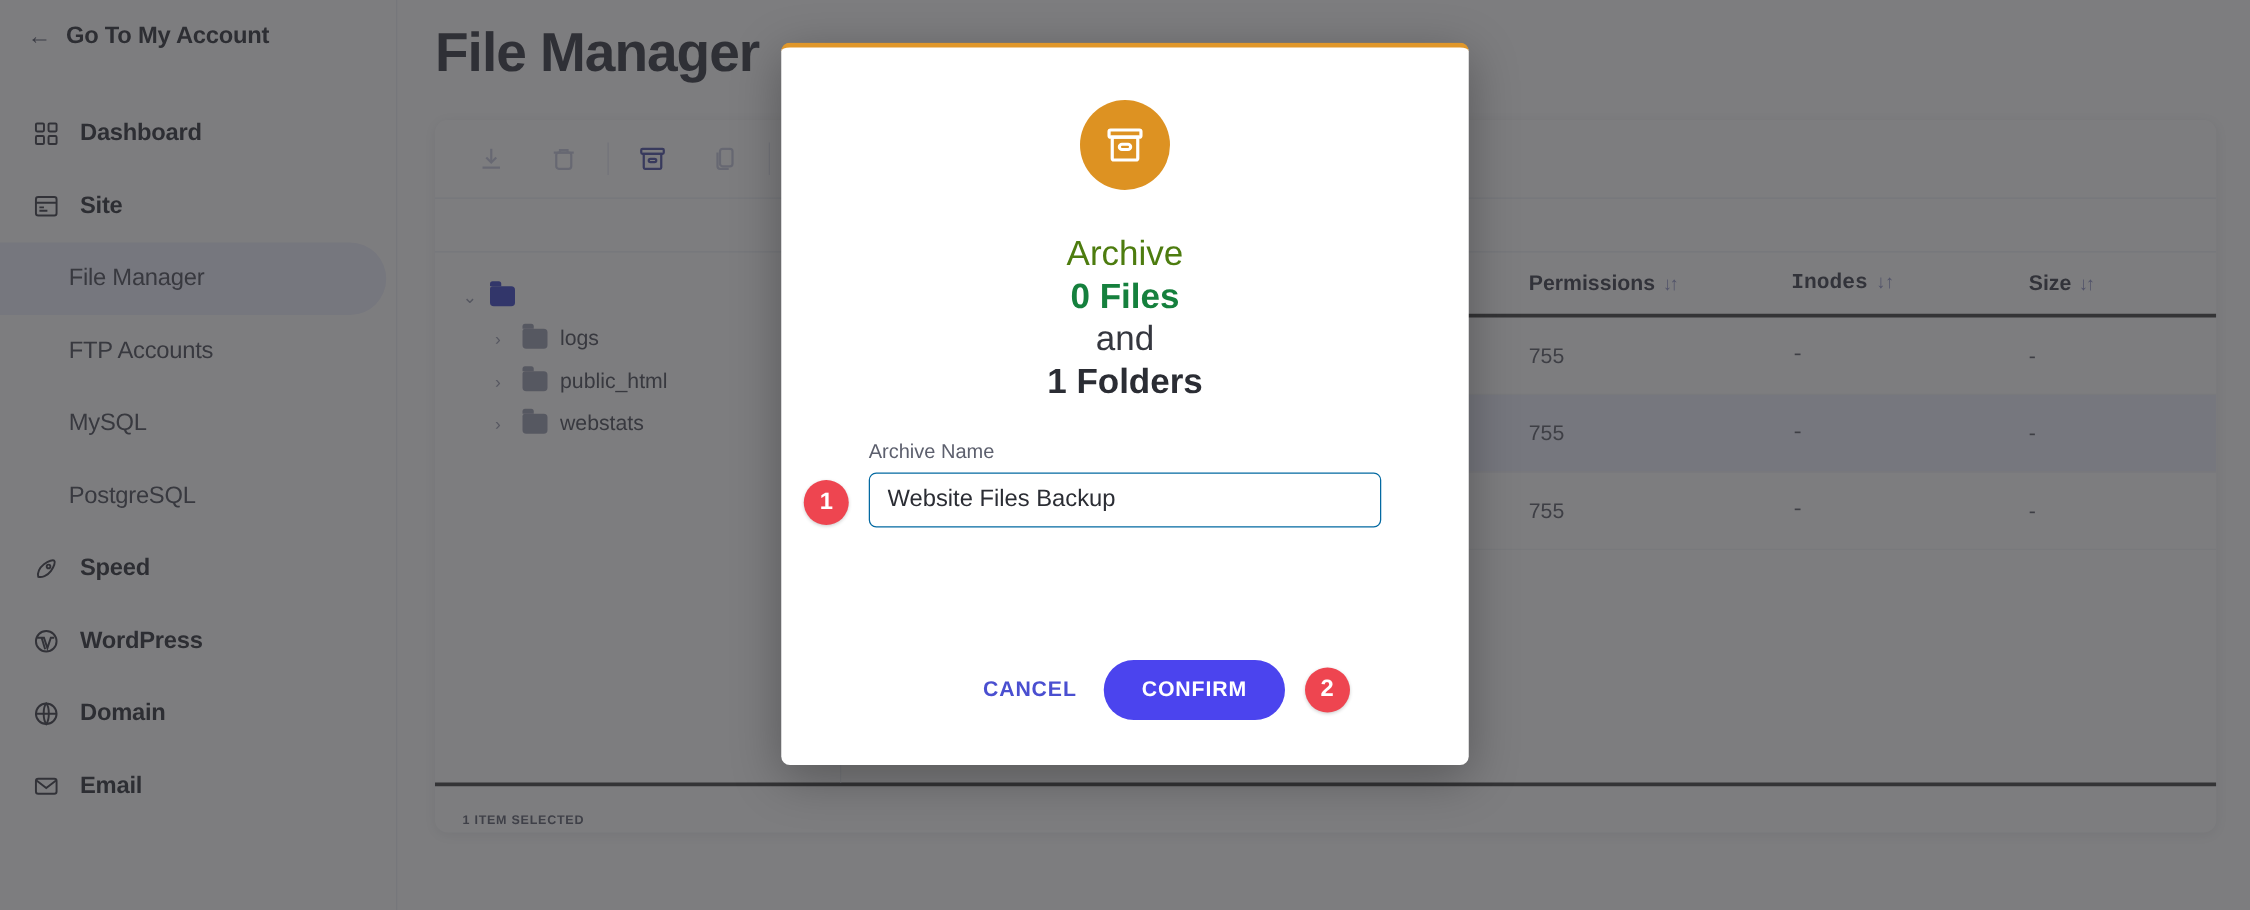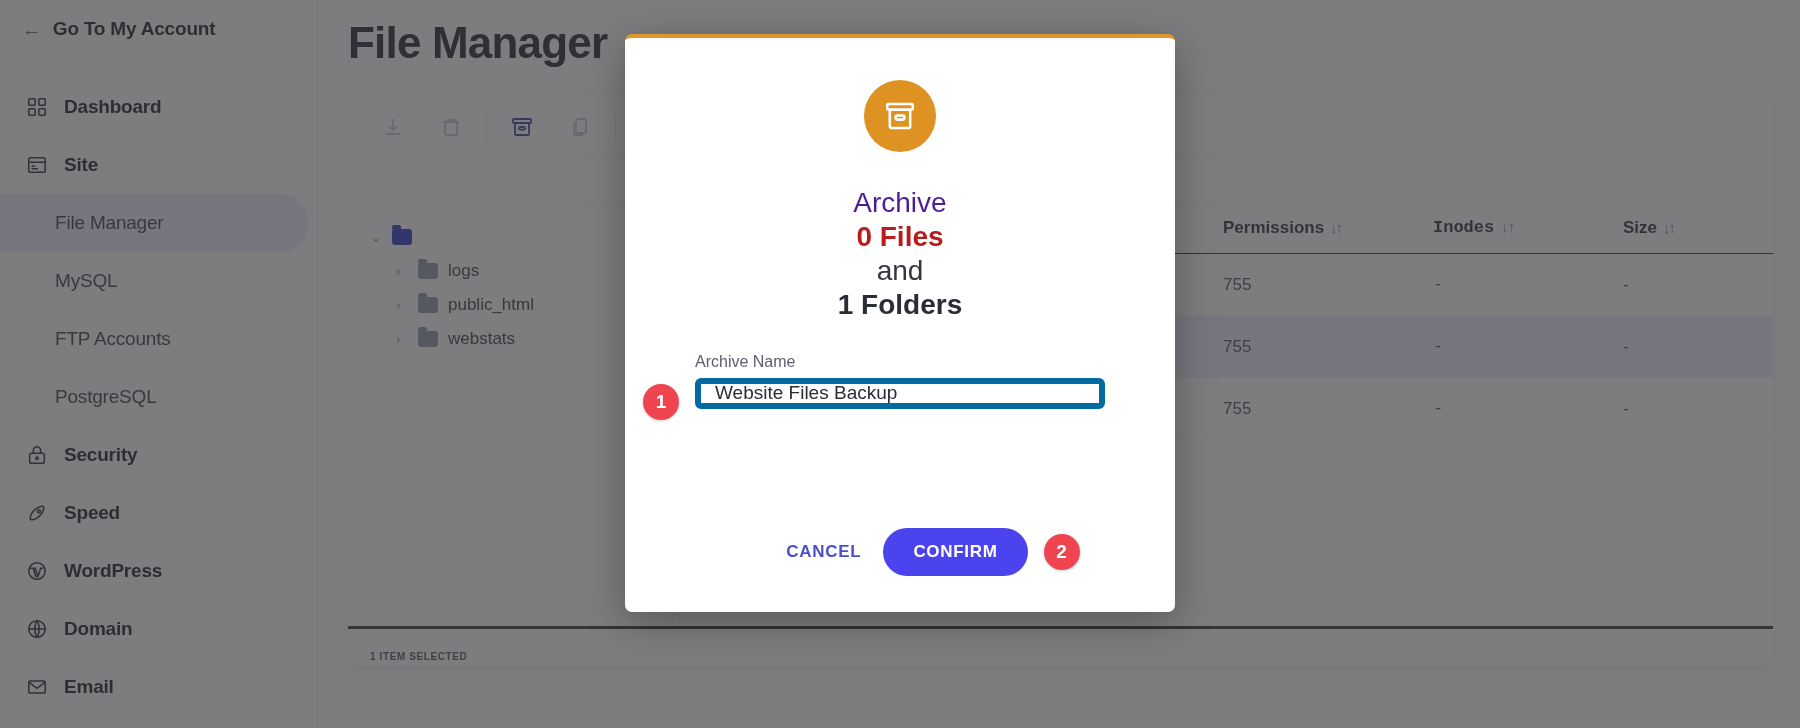--- a/index.html
+++ b/index.html
@@ -117,21 +117,21 @@
   .fold::before {
     content: ""; position: absolute; left: 0; top: -4px;
     width: 9px; height: 4px; background: #9a9db0; border-radius: 2px 2px 0 0;
   }
   .fold.blue, .fold.blue::before { background: #3b45c9; }
 
   .table { flex: 1; }
   .thead {
     display: flex; align-items: center; height: 52px;
     font-size: 17px; font-weight: bold; color: #3c3e4a;
-    border-bottom: 1px solid #404040;
+    border-bottom: 3px solid #404040;
   }
   .tr {
     display: flex; align-items: center; height: 62px;
     font-size: 17px; color: #5a5c68;
     border-bottom: 1px solid #f2f3f8;
     justify-content: flex-end;
   }
   .tr.sel { background: #eceefb; }
   .c-name { width: 300px; padding-left: 22px; }
   .c-date { width: 250px; }
@@ -164,30 +164,30 @@
   }
   .badge-circle {
     width: 72px; height: 72px; border-radius: 50%;
     background: #dd9222;
     margin-top: 42px;
     display: flex; align-items: center; justify-content: center;
   }
   .badge-circle svg { width: 36px; height: 36px; display: block; }
 
   .m-text { margin-top: 34px; text-align: center; line-height: 1.22; }
-  .m-l1 { font-size: 28px; color: #4c1d95; }
-  .m-l2 { font-size: 28px; color: #b91c1c; font-weight: bold; }
+  .m-l1 { font-size: 28px; color: #4d7c0f; }
+  .m-l2 { font-size: 28px; color: #15803d; font-weight: bold; }
   .m-l3 { font-size: 28px; color: #35373f; }
   .m-l4 { font-size: 28px; color: #2b2d34; font-weight: bold; text-align: right; }
 
   .field-wrap { margin-top: 30px; width: 410px; position: relative; }
   .field-label { font-size: 16px; color: #5d606e; margin-bottom: 7px; }
   .field-input {
-    width: 410px; height: 31px;
-    border: 6px solid #0369a1; border-radius: 6px;
+    width: 410px; height: 44px;
+    border: 1px solid #0369a1; border-radius: 6px;
     font-size: 19px; color: #2b2d34;
     padding: 0 14px; font-family: inherit;
     outline: none; background: #fff;
   }
   .marker {
     position: absolute;
     width: 36px; height: 36px; border-radius: 50%;
     background: #ee4550; color: #ffffff;
     display: flex; align-items: center; justify-content: center;
     font-size: 19px; font-weight: bold;
@@ -247,39 +247,29 @@
                 <path d="M6 13h4M6 16h7"></path>
             </svg>
           </span>
           <span>Site</span>
         </div>
 
         <div class="side-item sub active">
           <span>File Manager</span>
         </div>
         <div class="side-item sub">
+          <span>FTP Accounts</span>
+        </div>
+        <div class="side-item sub">
           <span>MySQL</span>
-        </div>
-        <div class="side-item sub">
-          <span>FTP Accounts</span>
         </div>
         <div class="side-item sub">
           <span>PostgreSQL</span>
         </div>
 
-        <div class="side-item">
-          <span class="side-ico">
-            <svg viewBox="0 0 24 24" fill="none" stroke="currentColor" stroke-width="1.7">
-              <rect x="4" y="10" width="16" height="11" rx="2"></rect>
-                <path d="M8 10V7a4 4 0 0 1 8 0v3"></path>
-                <circle cx="12" cy="15.5" r="1.4"></circle>
-            </svg>
-          </span>
-          <span>Security</span>
-        </div>
 
         <div class="side-item">
           <span class="side-ico">
             <svg viewBox="0 0 24 24" fill="none" stroke="currentColor" stroke-width="1.7">
               <path d="M5 19c-1-3 1-8 5-11s8-4 9-3-0 5-3 9-8 6-11 5z"></path>
                 <circle cx="14" cy="10" r="1.6"></circle>
             </svg>
           </span>
           <span>Speed</span>
         </div>

